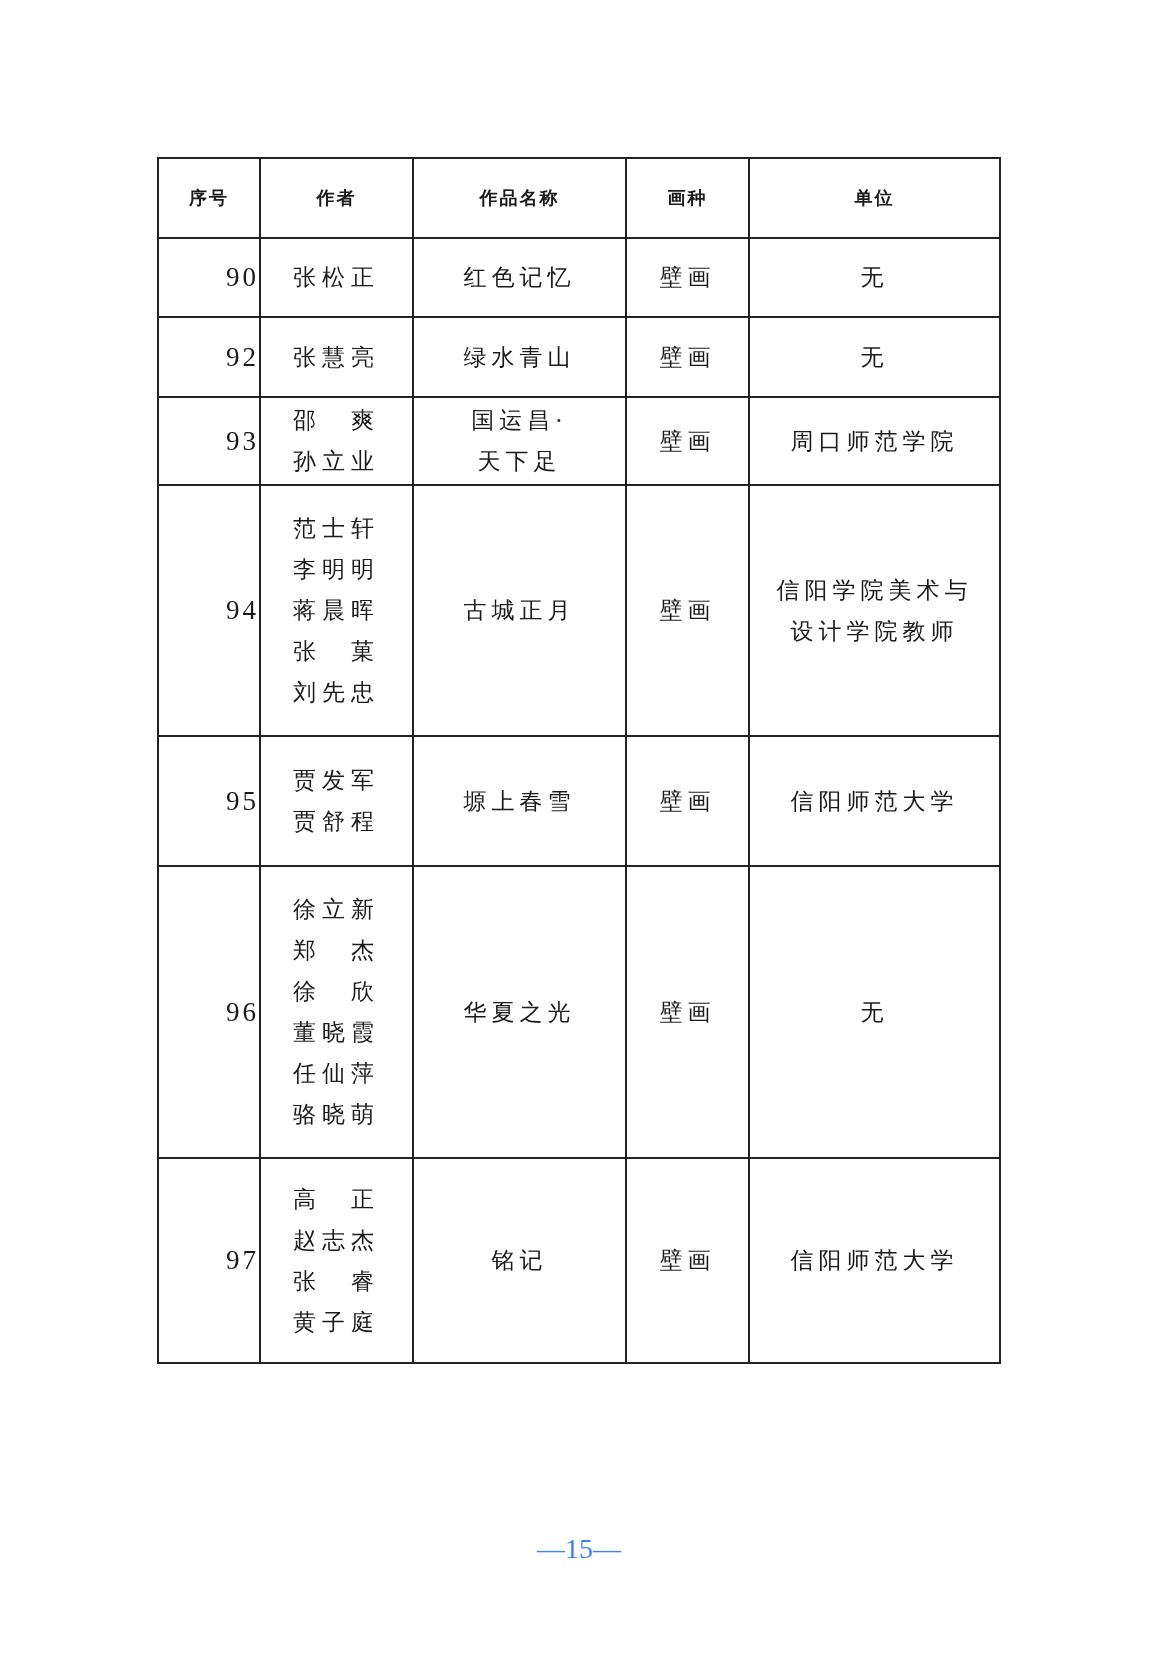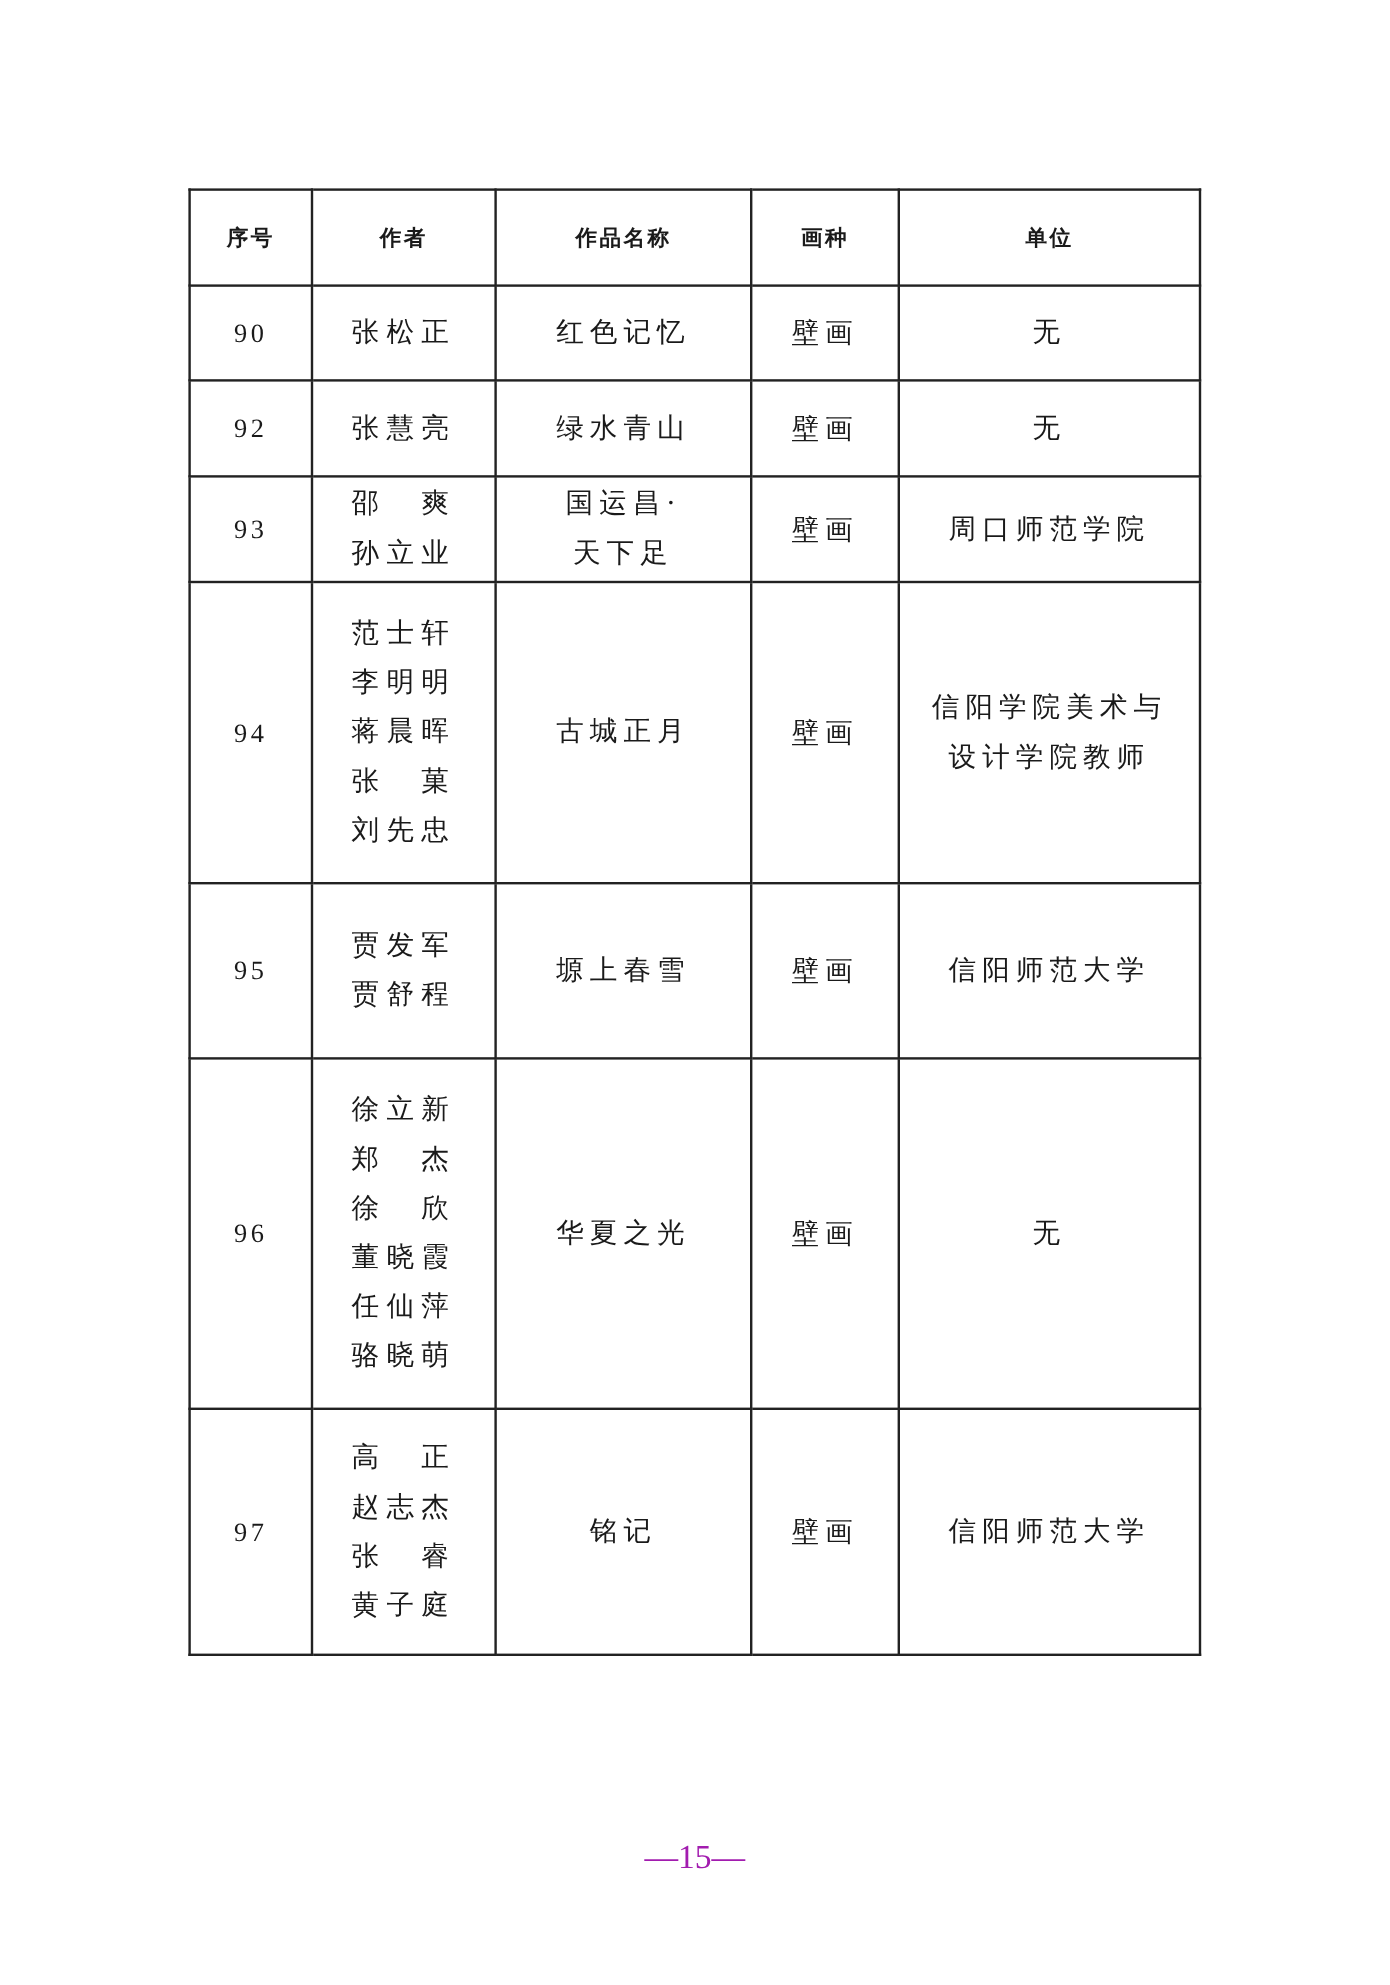--- a/index.html
+++ b/index.html
@@ -2,27 +2,27 @@
 <html><head>
 <meta charset="utf-8">
 <style>
   html, body { margin: 0; padding: 0; background: #ffffff; }
   body { width: 1158px; height: 1654px; position: relative; overflow: hidden;
          font-family: "DejaVu Serif", "Liberation Serif", serif; color: #1a1a1a; }
   .tbl { position: absolute; left: 157px; top: 157px; border-collapse: collapse; table-layout: fixed; }
   .tbl td, .tbl th { border: 2.5px solid #222; padding: 0; text-align: center; vertical-align: middle; }
   .tbl th { font-family: "DejaVu Sans", "Liberation Sans", sans-serif; font-weight: bold; font-size: 18px; letter-spacing: 2px; }
   .tbl td { font-size: 23px; letter-spacing: 5px; font-weight: normal; }
-  .tbl td.num { font-family: "Liberation Serif", serif; letter-spacing: 3px; font-size: 22px; }
+  .tbl td.num { font-family: "Liberation Serif", serif; letter-spacing: 3px; font-size: 27px; text-align: right; }
   .line { display: block; line-height: 41px; white-space: pre; }
   .authors { display: inline-block; text-align: left; }
   .authors .line { letter-spacing: 6px; }
   .unit .line { letter-spacing: 5px; }
   .pagenum { position: absolute; left: 0; width: 1158px; top: 1533px; text-align: center;
-             font-family: "Liberation Serif", serif; font-size: 28px; color: #a21caf; }
+             font-family: "Liberation Serif", serif; font-size: 28px; color: #3b82f6; }
 </style>
 </head>
 <body>
 
 <table class="tbl">
   <colgroup>
     <col style="width:102px">
       <col style="width:153px">
       <col style="width:213px">
       <col style="width:123px">
@@ -93,21 +93,21 @@
           </div>
         </td>
         <td>壁画</td>
         <td class="unit">
           <div>
             <span class="line">信阳学院美术与</span>
             <span class="line">设计学院教师</span>
           </div>
         </td>
       </tr>
-      <tr style="height: 146px;">
+      <tr style="height: 130px;">
         <td class="num">95</td>
         <td><div class="authors"><span class="line">贾发军</span><span class="line">贾舒程</span></div></td>
         <td>
           <div>
             <span class="line">塬上春雪</span>
           </div>
         </td>
         <td>壁画</td>
         <td class="unit">
           <div>

